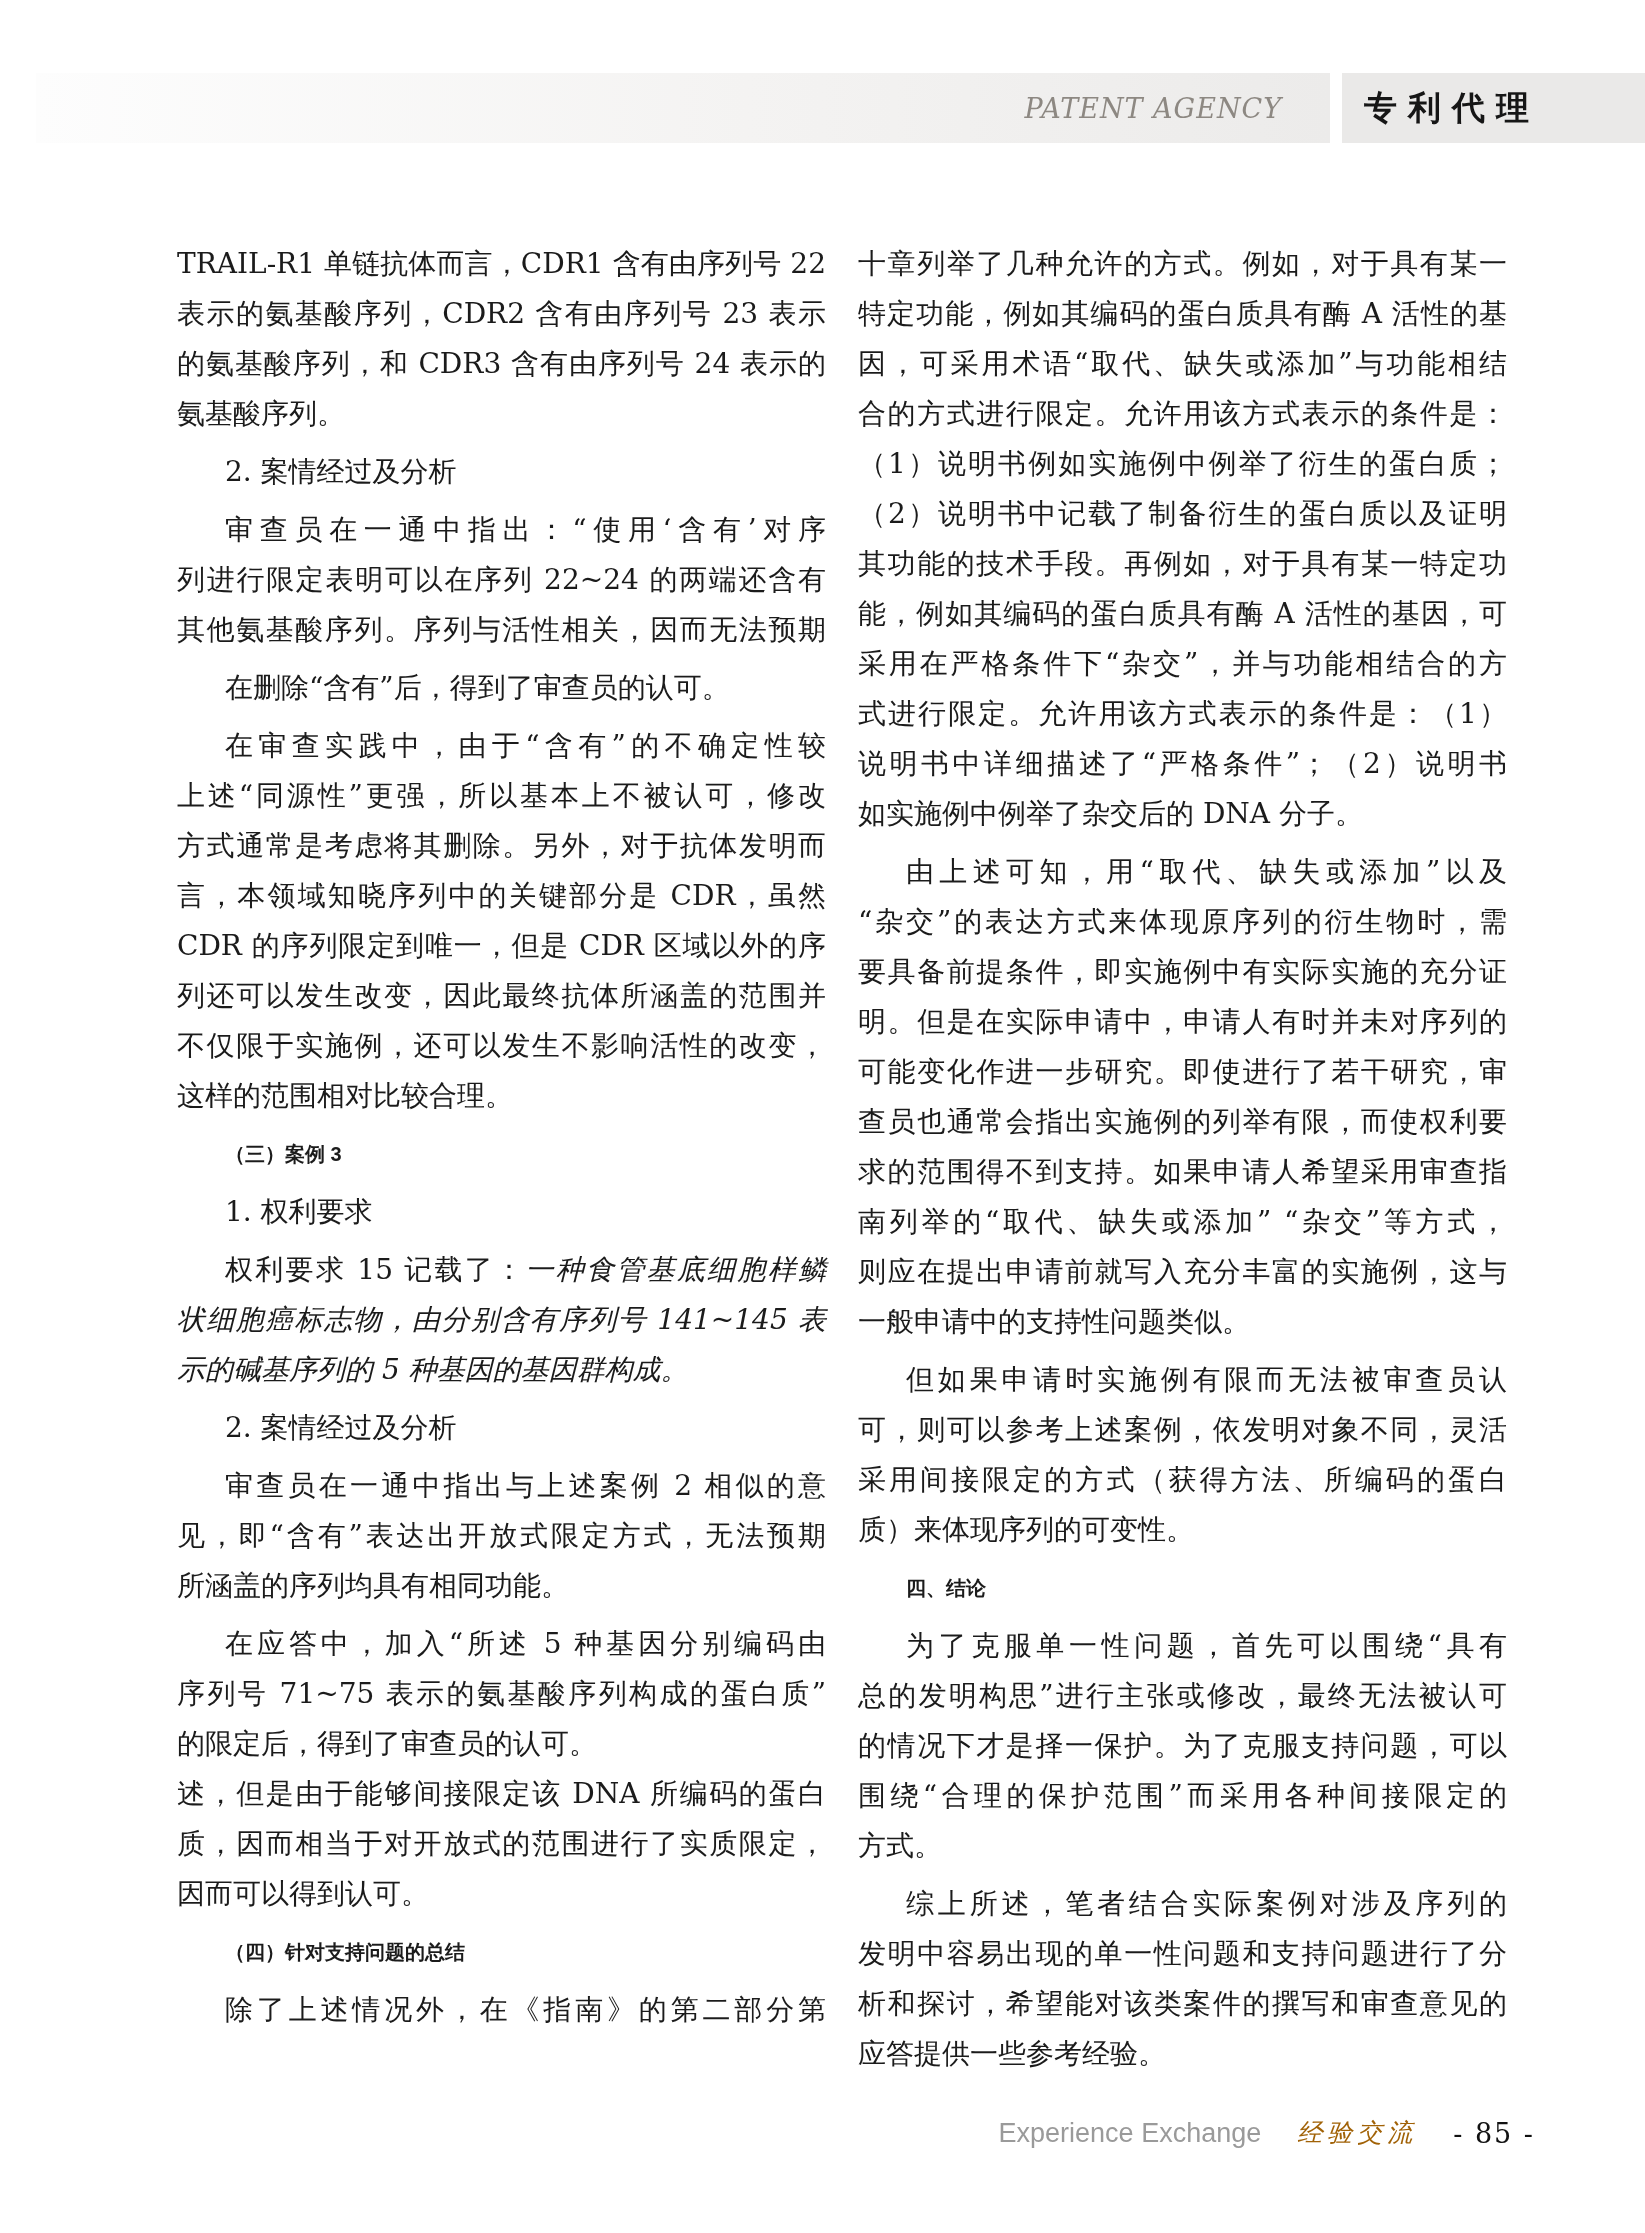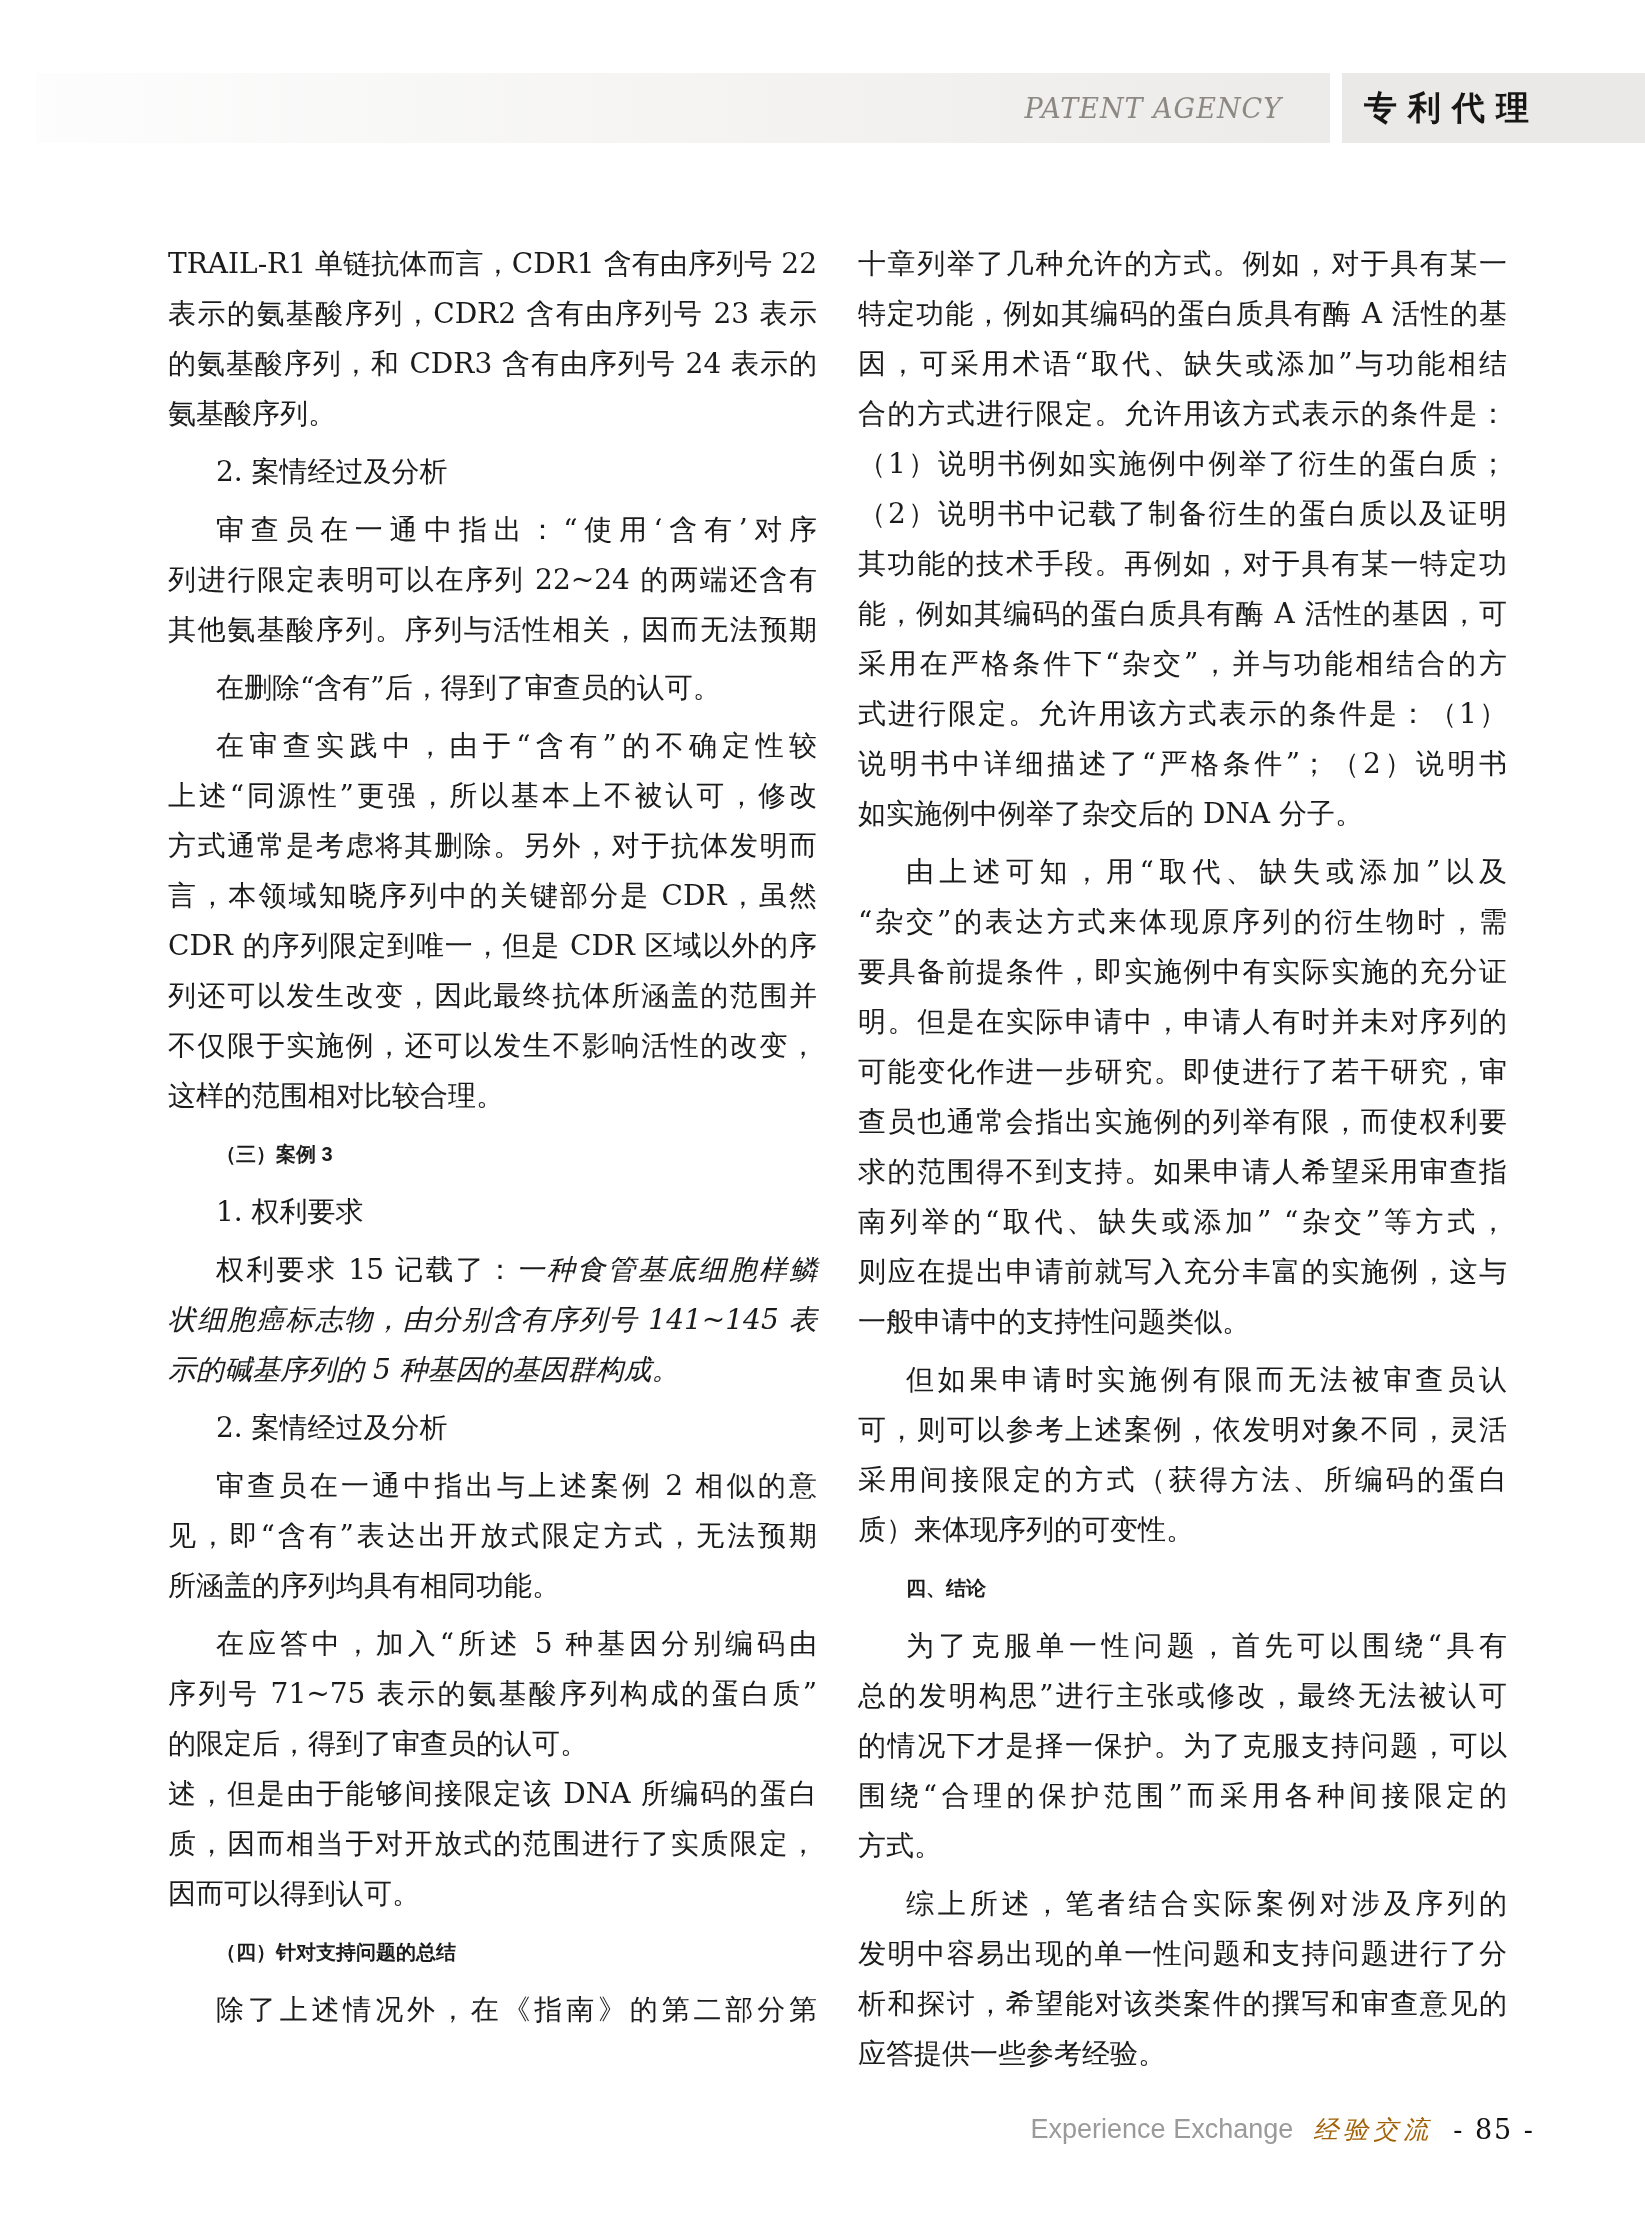--- a/index.html
+++ b/index.html
@@ -19,30 +19,30 @@
   }
   .header-tab {
     position:absolute; left:1342px; top:73px; right:0; height:70px;
     background:#eae9e8; display:flex; align-items:center;
   }
   .journal-cn {
     font-family:"Liberation Sans","DejaVu Sans",sans-serif; font-weight:600;
     font-size:33px; color:#161616; letter-spacing:11px; padding-left:22px; white-space:nowrap;
   }
   .col { position:absolute; top:239px; width:649px; }
-  .col-left  { left:168px; }
+  .col-left  { left:177px; }
   .col-right { left:858px; }
   .line { height:50px; line-height:50px; font-size:28px; white-space:nowrap; }
   .line.fill { white-space:normal; text-align:justify; text-align-last:justify; }
   .line.indent { text-indent:48px;margin-top:8px; }
   .line.head { font-family:"Liberation Sans","DejaVu Sans",sans-serif; font-weight:700; font-size:20px; }
   .kai { font-style:italic; }
   .footer {
     position:absolute; top:2109px; right:151px; height:40px;
-    display:flex; align-items:center; gap:20px; white-space:nowrap;
+    display:flex; align-items:flex-end; gap:36px; white-space:nowrap;
   }
   .f-en { font-family:"Liberation Sans","DejaVu Sans",sans-serif; color:#9a9a9a; font-size:27px; }
   .f-cn { font-style:italic; font-size:25px; color:#a16207; letter-spacing:5px; }
   .f-page { font-size:27px; color:#111111; letter-spacing:2px; }
 </style>
 </head>
 <body>
 
 <div class="page">
 

